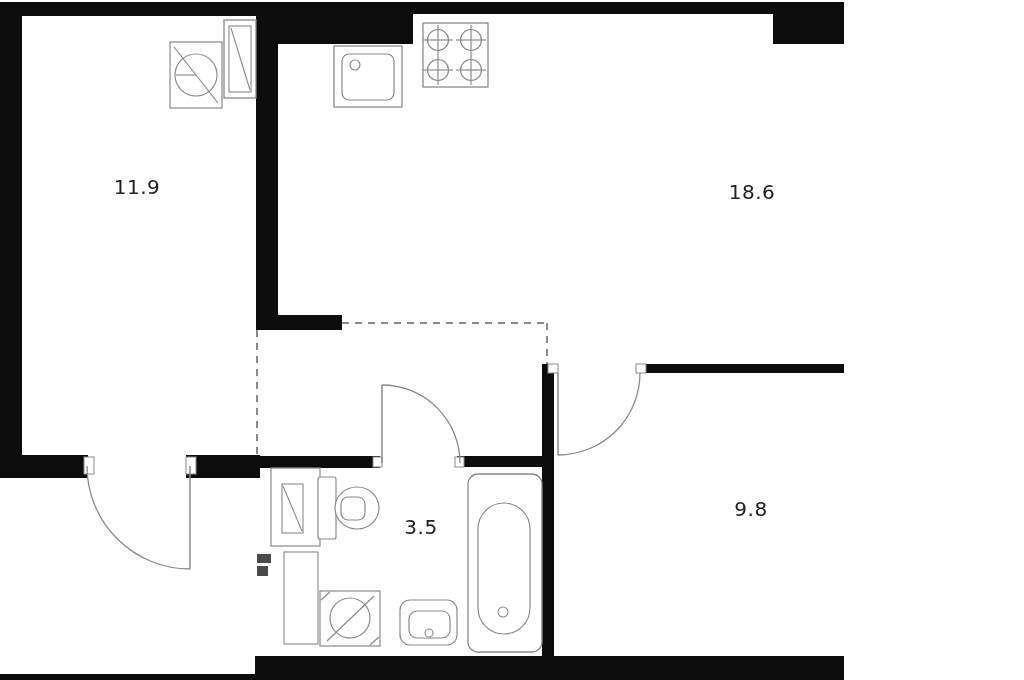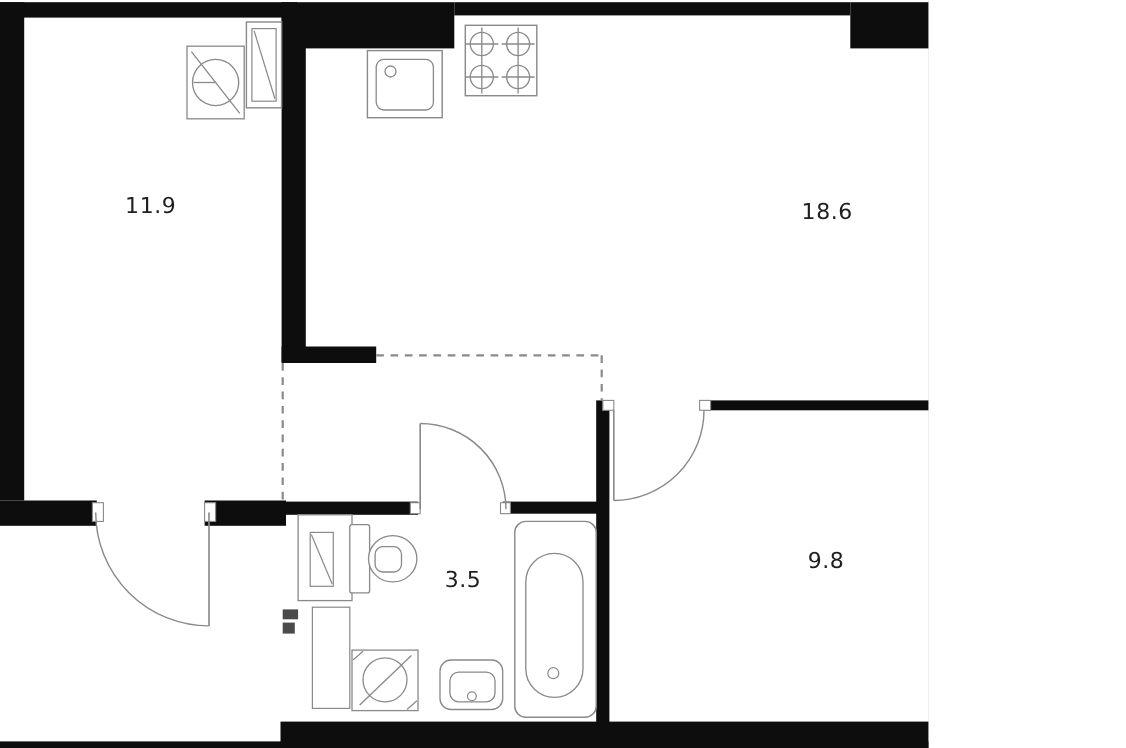--- a/index.html
+++ b/index.html
@@ -1,20 +1,20 @@
 <!DOCTYPE html>
 <html><head>
 <meta charset="utf-8">
 <style>
   html, body { margin: 0; padding: 0; background: #ffffff; }
   .stage {
     position: relative;
     width: 844px;
     height: 680px;
-    background: #fca5a5;
+    background: #bef264;
     overflow: hidden;
     font-family: "DejaVu Sans", "Liberation Sans", sans-serif;
   }
   svg { display: block; }
   text.room-label {
     font-family: "DejaVu Sans", "Liberation Sans", sans-serif;
     font-size: 20px;
     fill: #202020;
     letter-spacing: 0.5px;
   }

